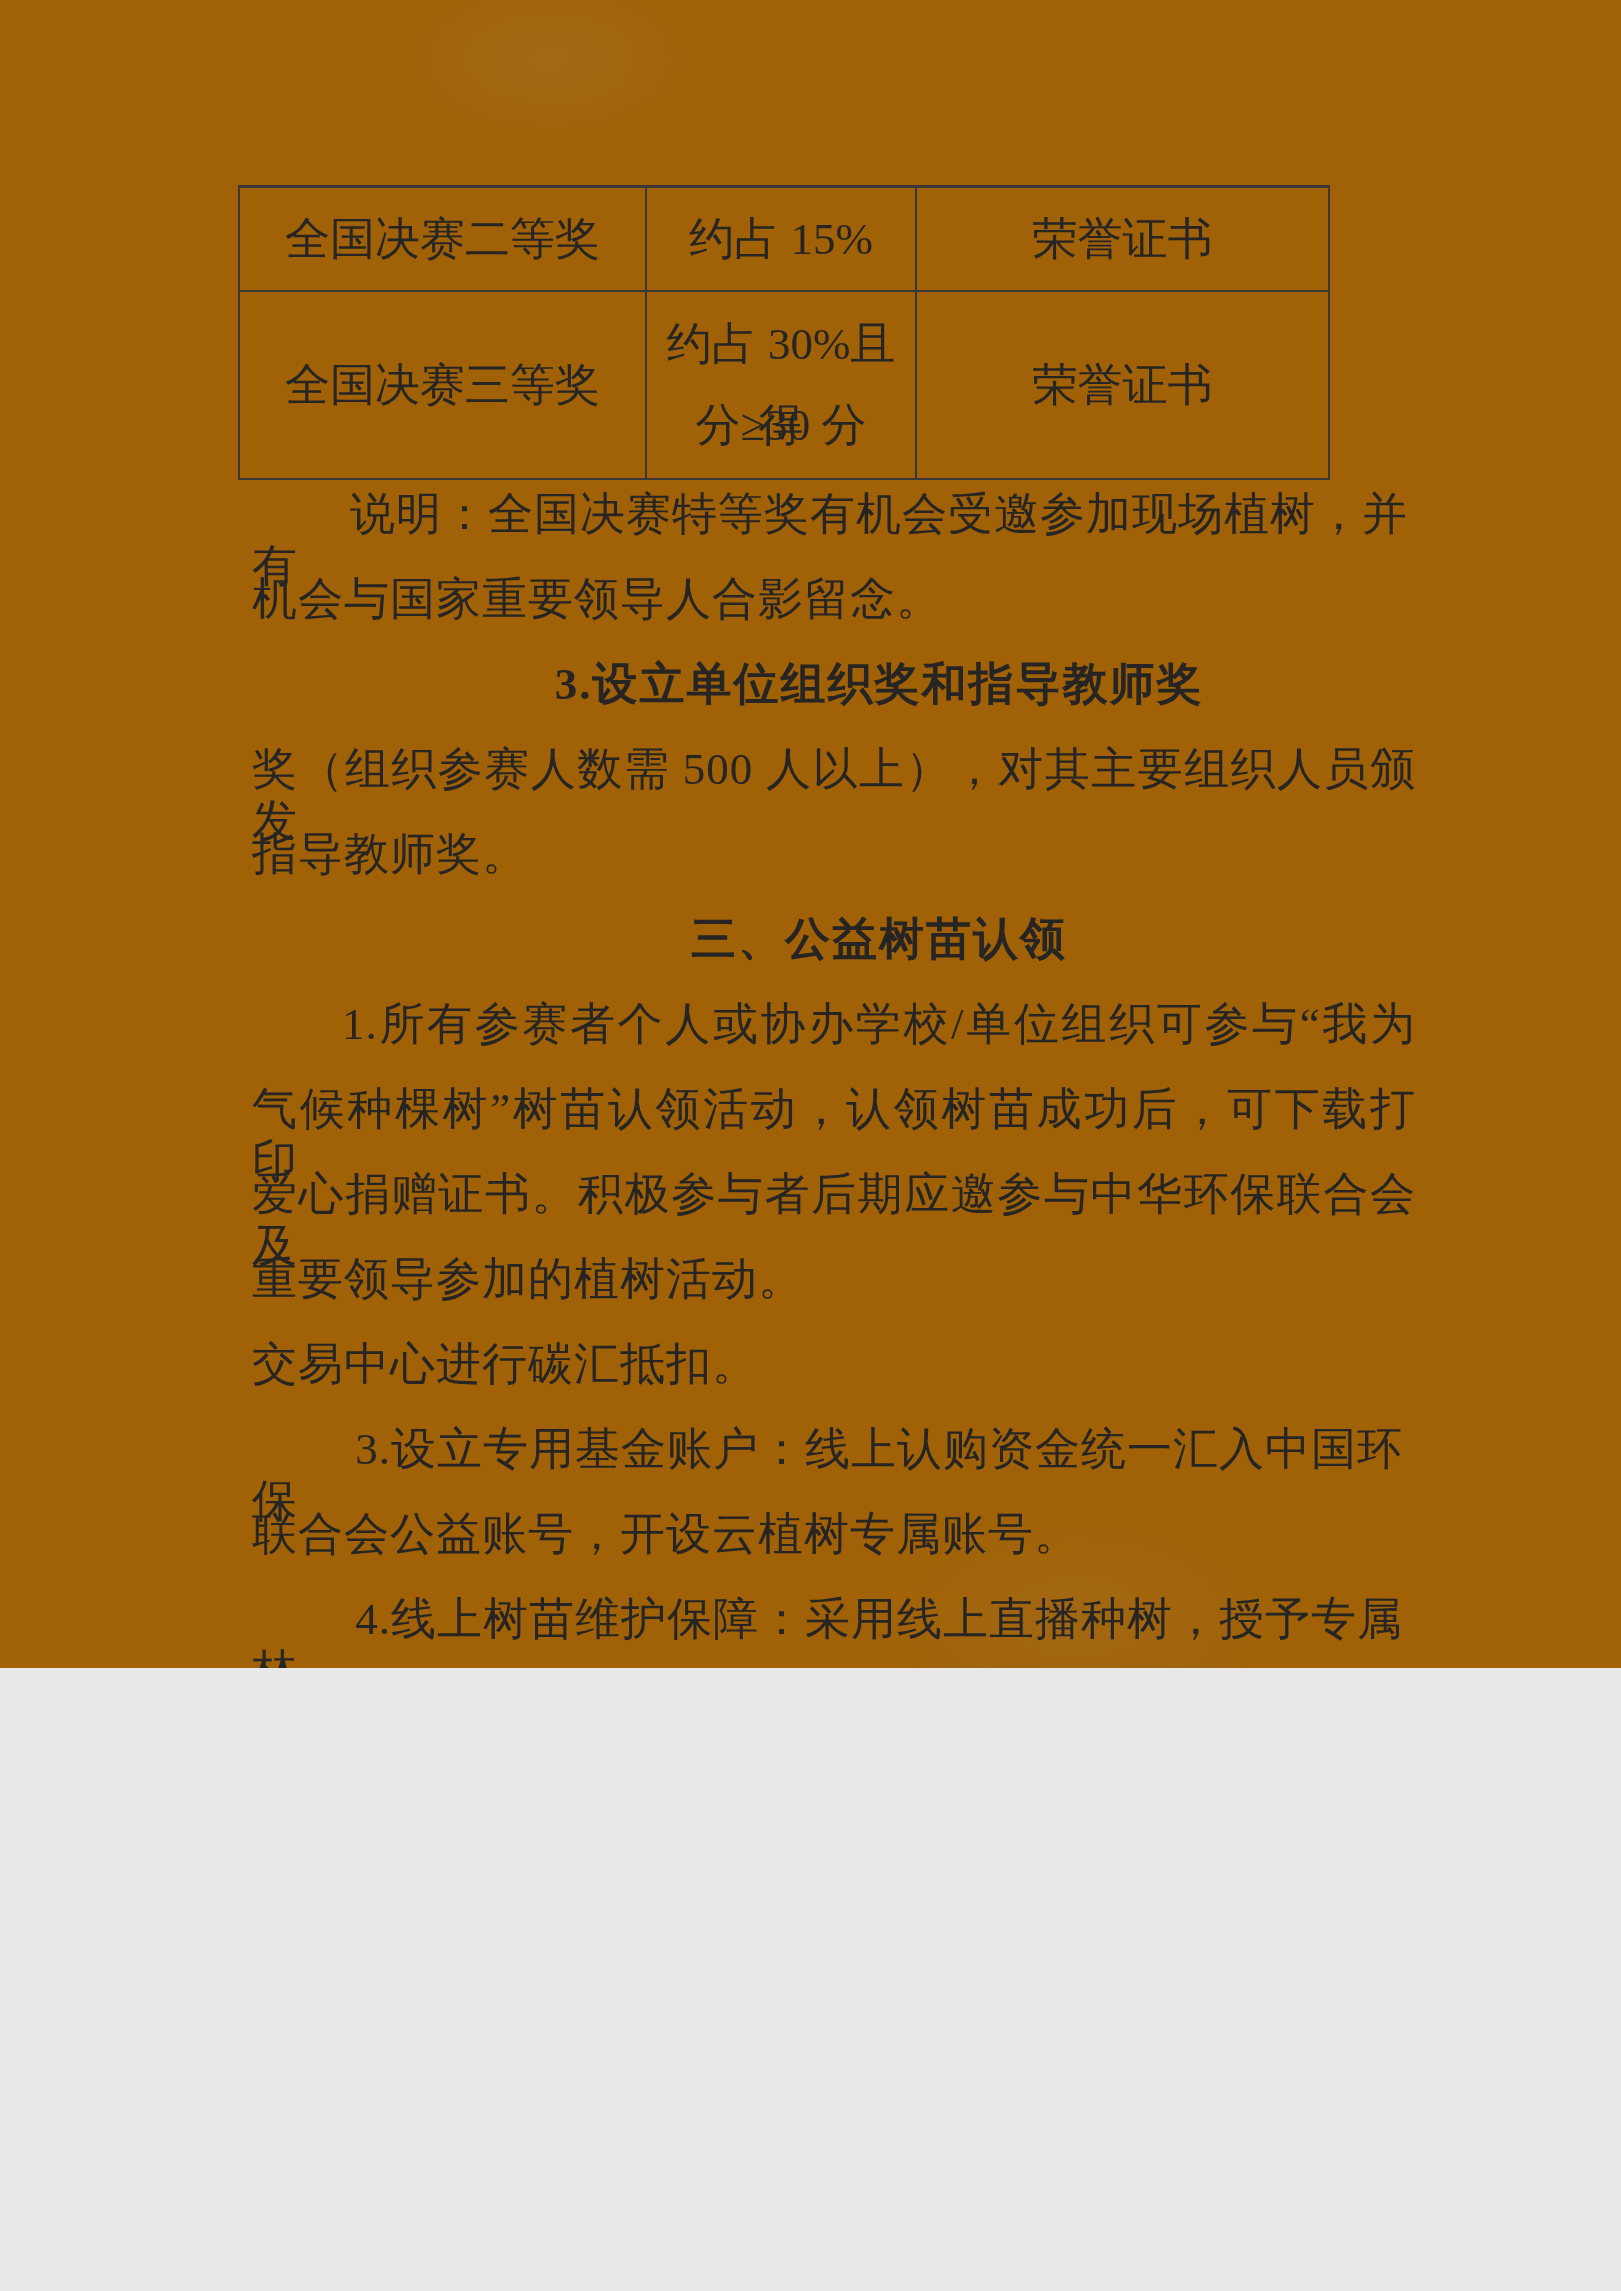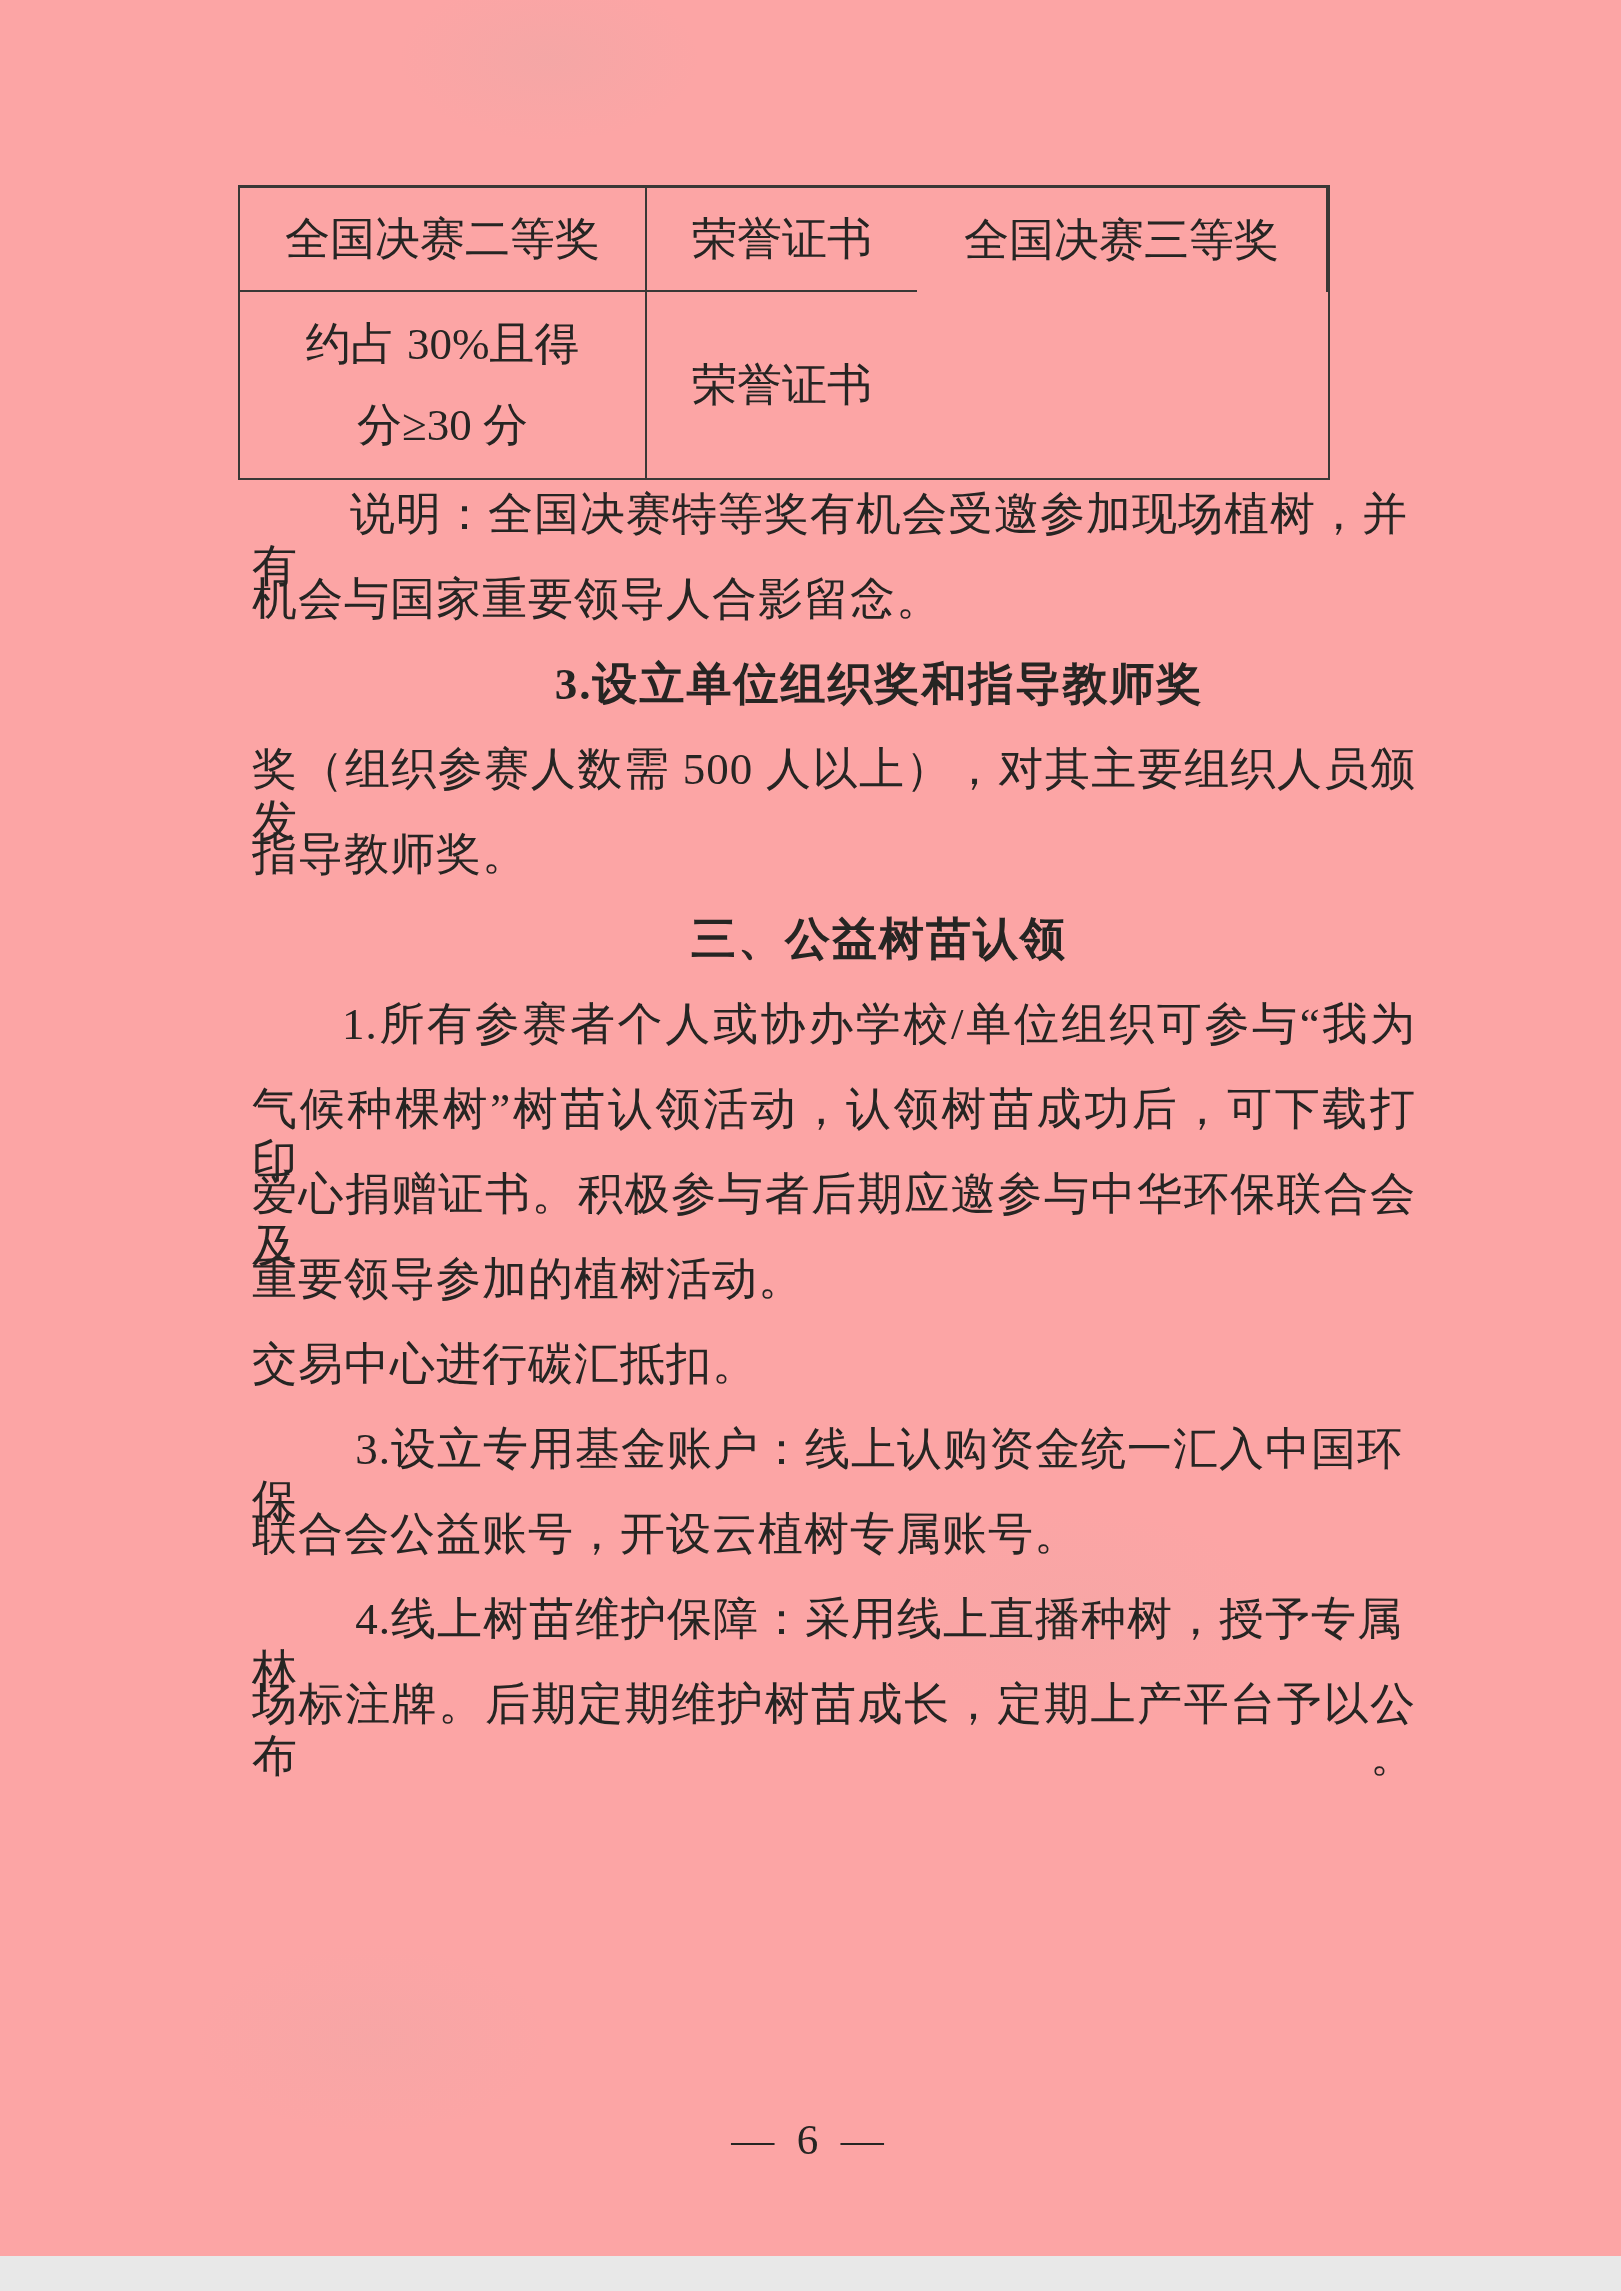--- a/index.html
+++ b/index.html
@@ -3,23 +3,23 @@
 <meta charset="utf-8">
 <style>
   html,body{margin:0;padding:0;}
   body{
     background:#e8e8e8;
     font-family:"Liberation Serif","DejaVu Serif",serif;
   }
   .page{
     position:relative;
     width:1621px;
-    height:2256px;
+    height:1668px;
     margin:0 auto;
-    background:#fca5a5;
+    background:#a16207;
     color:#262523;
     overflow:hidden;
     box-shadow:0 0 11.8px rgba(0,0,0,.25);
   }
   
   .page::before{
     content:"";
     position:absolute;inset:0;
     background:
       radial-gradient(216px 118px at 549px 59px, rgba(180,178,170,.10), transparent 70%),
@@ -88,20 +88,23 @@
 </head>
 <body>
 
 <div class="page">
 
   <div class="awards-table">
 
     <div class="cell cb cr">
       <div class="cell-line">全国决赛二等奖</div>
     </div>
+    <div class="cell cb cr">
+      <div class="cell-line">约占 15%</div>
+    </div>
     <div class="cell cb">
       <div class="cell-line">荣誉证书</div>
     </div>
 
     <div class="cell cr">
       <div class="cell-line">全国决赛三等奖</div>
     </div>
     <div class="cell cr">
       <div class="cell-line">约占 30%且得</div>
       <div class="cell-line">分≥30 分</div>

